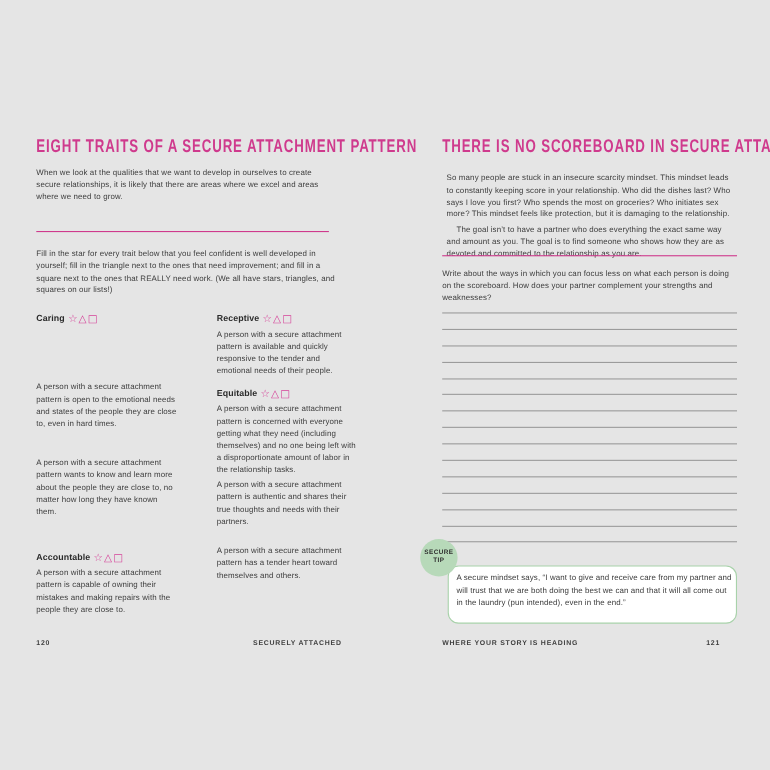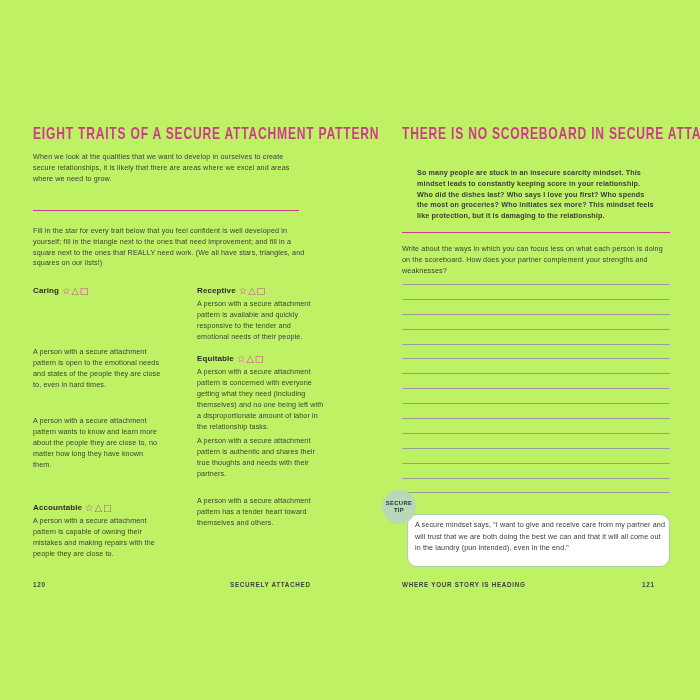--- a/index.html
+++ b/index.html
@@ -1,19 +1,19 @@
 <!DOCTYPE html>
 <html><head>
 <meta charset="utf-8">
 <style>
   html,body{margin:0;padding:0;background:#ffffff;}
   body{width:700px;height:700px;position:relative;overflow:hidden;
        font-family:"Liberation Sans",sans-serif;color:#3c3c3c;
        -webkit-font-smoothing:antialiased;}
-  .book{position:absolute;inset:0;background:#bef264;}
+  .book{position:absolute;inset:0;background:#e5e5e5;}
   .page{position:absolute;top:0;height:700px;}
   .page-left{left:33px;width:292px;}
   .page-right{left:402px;width:270px;}
 
   .doc-title{position:absolute;top:124px;left:0;margin:0;white-space:nowrap;
     font-size:15.5px;font-weight:bold;letter-spacing:1px;color:#cf3a8d;
     transform:scale(0.78,1.08);transform-origin:left top;}
 
   .body-copy{font-size:7.2px;line-height:10.8px;letter-spacing:0.12px;
     color:#3c3c3c;margin:0;}
@@ -37,21 +37,21 @@
   .traits-col-2 .trait:nth-child(2){top:68px;}
   .traits-col-2 .trait:nth-child(3){top:157px;}
   .traits-col-2 .trait:nth-child(4){top:217px;}
   .trait-head{margin:0 0 2px 0;white-space:nowrap;}
   .trait-name{font-size:8px;font-weight:bold;color:#2b2b2b;letter-spacing:0.1px;}
   .trait-symbols{color:#d6459a;font-family:"DejaVu Sans",sans-serif;
     font-size:9.5px;letter-spacing:1px;vertical-align:-1px;margin-left:3px;}
   .trait-desc{font-size:7.2px;line-height:10.9px;letter-spacing:0.1px;margin:0;}
 
   .intro-block{position:absolute;top:153px;left:0;width:270px;}
-  .intro-block p{margin:15px;font-weight:bold;}
+  .intro-block p{margin:4px;}
   .para-indent{text-indent:9px;}
   .divider-right{top:232px;width:268px;}
   .prompt{position:absolute;top:244px;left:0;width:268px;}
 
   .writing-lines{position:absolute;top:284px;left:0;width:268px;}
   .writing-line{height:13.9px;border-top:1px solid #9b9b9b;}
 
   .secure-tip-circle{position:absolute;left:-20px;top:490px;width:34px;height:34px;
     border-radius:50%;background:#b7d9b9;z-index:2;
     display:flex;flex-direction:column;align-items:center;justify-content:center;
@@ -123,20 +123,21 @@
       <span class="footer-item fl-pagenum">120</span>
       <span class="footer-item fl-booktitle">SECURELY ATTACHED</span>
     </footer>
   </section>
 
   <section class="page page-right">
     <h1 class="doc-title">THERE IS NO SCOREBOARD IN SECURE ATTACHMENT</h1>
 
     <div class="intro-block">
       <p class="body-copy">So many people are stuck in an insecure scarcity mindset. This mindset leads to constantly keeping score in your relationship. Who did the dishes last? Who says I love you first? Who spends the most on groceries? Who initiates sex more? This mindset feels like protection, but it is damaging to the relationship.</p>
+      <p class="body-copy para-indent">The goal isn’t to have a partner who does everything the exact same way and amount as you. The goal is to find someone who shows how they are as devoted and committed to the relationship as you are.</p>
     </div>
 
     <hr class="divider divider-right">
 
     <p class="body-copy prompt">Write about the ways in which you can focus less on what each person is doing on the scoreboard. How does your partner complement your strengths and weaknesses?</p>
 
     <div class="writing-lines" id="writing-lines">
         <div class="writing-line"></div>
         <div class="writing-line"></div>
         <div class="writing-line"></div>

